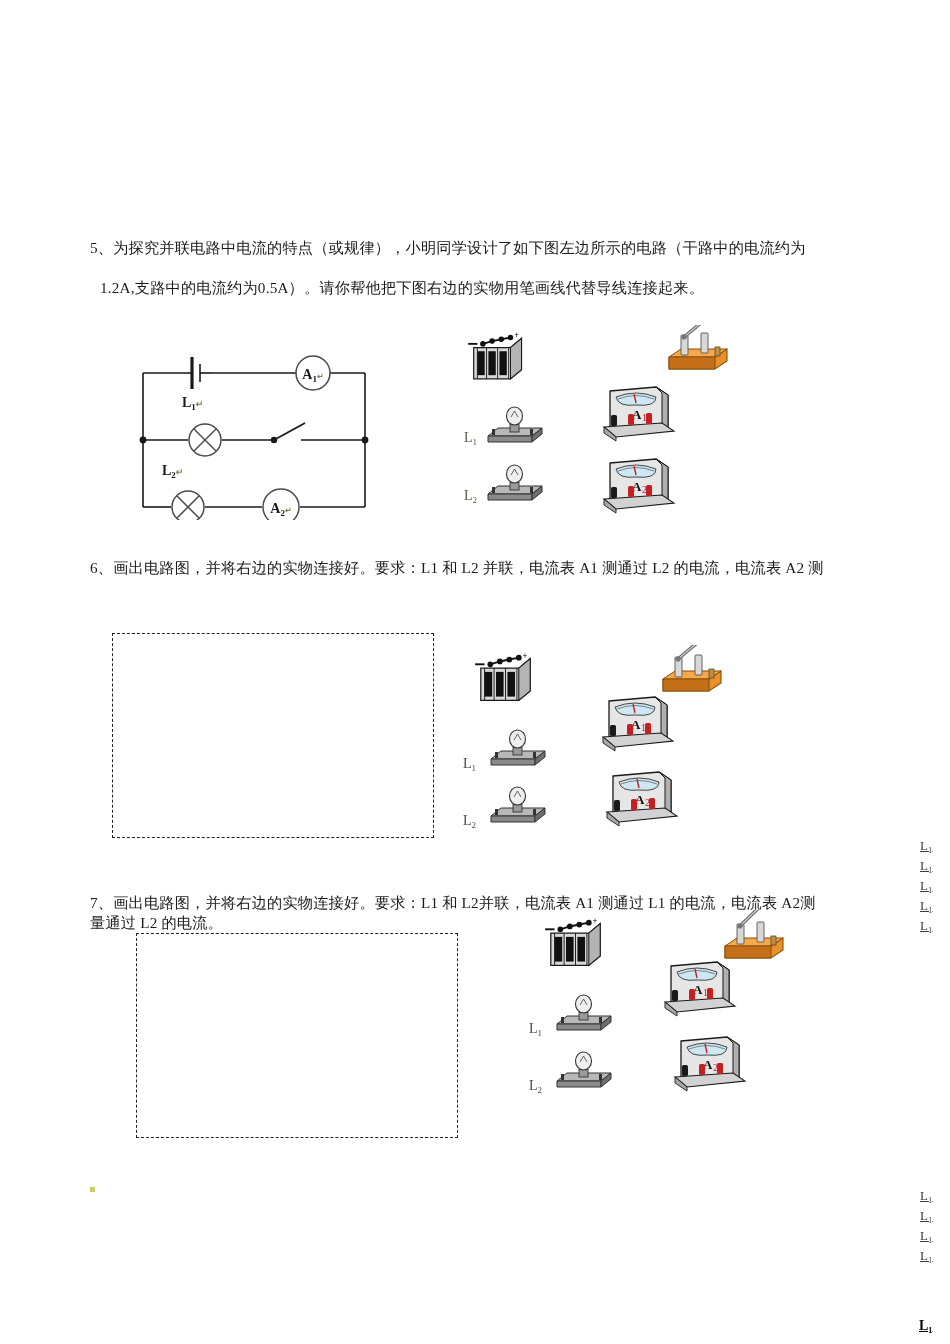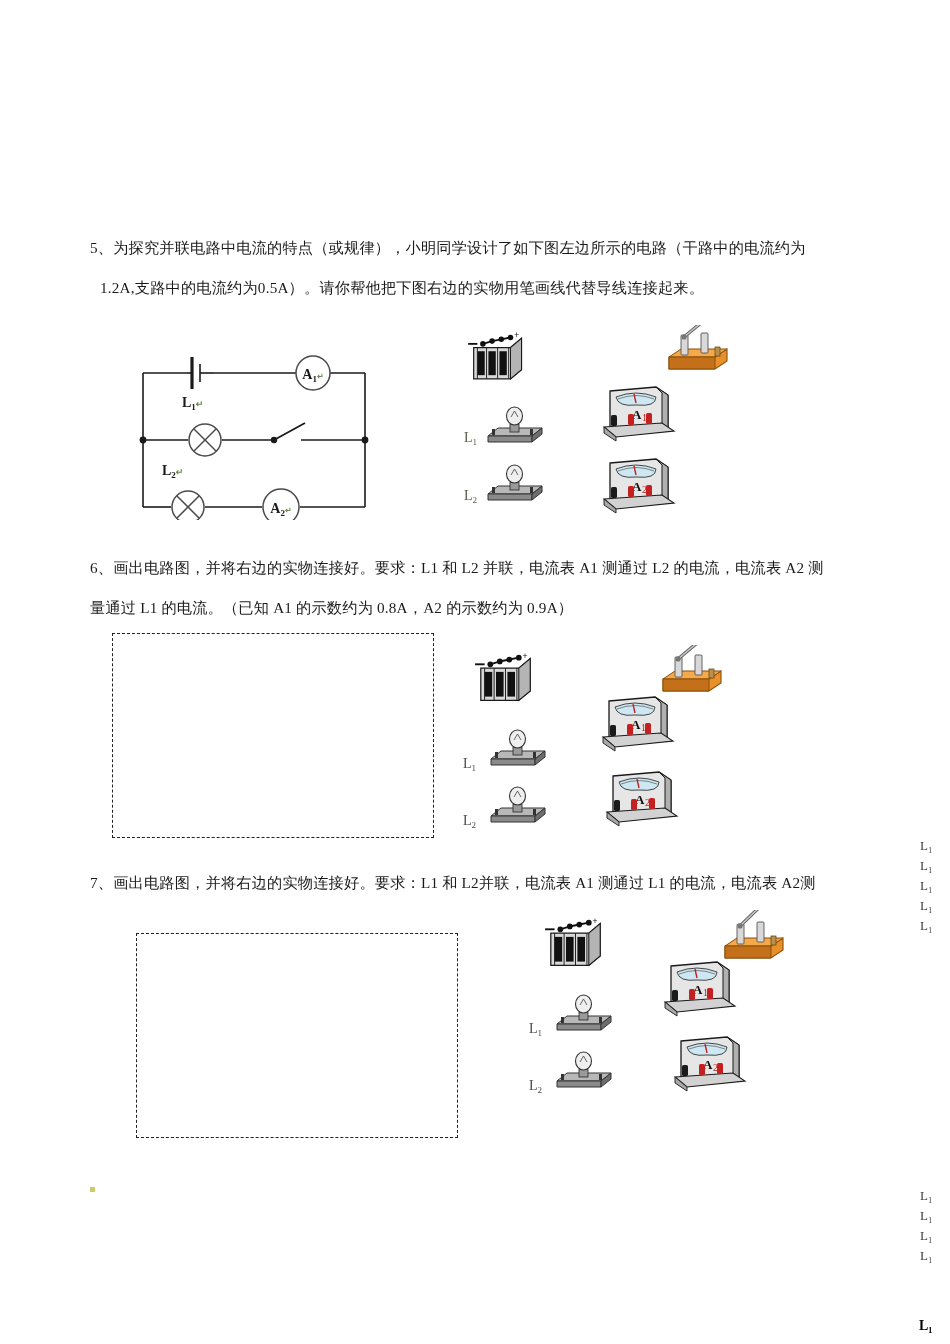--- a/index.html
+++ b/index.html
@@ -41,20 +41,21 @@
 
   
   .schematic { position: absolute; }
 
   
   .margin-label {
     position: absolute;
     font-size: 13px;
     color: #3a3a3a;
     font-family: "Liberation Serif", serif;
+    text-decoration: underline;
   }
   .margin-label.bold { font-weight: bold; color: #000; font-size: 14px; }
 
   .speck {
     position: absolute;
     width: 5px; height: 5px;
     background: #cccc66;
   }
 
   
@@ -227,23 +228,20 @@
         <polygon points="0,44 0,50 12,58 12,54" fill="#A8A8A8" stroke="#1a1a1a" stroke-width="0.9"></polygon>
         <rect x="7" y="32" width="6" height="11" rx="1.6" fill="#1a1a1a"></rect>
         <rect x="24" y="31" width="6" height="11" rx="1.6" fill="#C42020"></rect>
         <rect x="42" y="30" width="6" height="11" rx="1.6" fill="#C42020"></rect>
       </g>
     </svg>
   </div>
 
   <div class="qtext" style="left:90px; top:548px;text-align:center;">
     <span>6、</span><span>画出电路图，并将右边的实物连接好。要求：L1 和 L2 并联，电流表 A1 测通过 L2 的电流，电流表 A2 测</span>
-  </div>
-  <div class="qtext" style="left:90px; top:588px;">
-    <span>量通过 L1 的电流。（已知 A1 的示数约为 0.8A，A2 的示数约为 0.9A）</span>
   </div>
 
   <div class="dashed-box" style="left:112px; top:633px; width:322px; height:205px;"></div>
 
   <div class="apparatus" style="left:455px; top:645px; width:285px; height:205px;">
     <svg width="285" height="205" viewBox="0 0 285 205">
       <g transform="translate(22,6) scale(0.95)">
         <polygon points="4,18 44,18 56,8 56,42 44,52 4,52" fill="#D8D8D8" stroke="#1a1a1a" stroke-width="1.3"></polygon>
         <polygon points="44,18 56,8 56,42 44,52" fill="#B4B4B4" stroke="#1a1a1a" stroke-width="1.1"></polygon>
         <rect x="8" y="22" width="8" height="26" fill="#111"></rect>
@@ -325,22 +323,25 @@
         <text x="38" y="38" font-family="Liberation Serif, serif" font-size="10" fill="#C42020">2</text>
         <polygon points="0,44 58,40 70,48 12,54" fill="#D2D2D2" stroke="#1a1a1a" stroke-width="1.1"></polygon>
         <polygon points="0,44 0,50 12,58 12,54" fill="#A8A8A8" stroke="#1a1a1a" stroke-width="0.9"></polygon>
         <rect x="7" y="32" width="6" height="11" rx="1.6" fill="#1a1a1a"></rect>
         <rect x="24" y="31" width="6" height="11" rx="1.6" fill="#C42020"></rect>
         <rect x="42" y="30" width="6" height="11" rx="1.6" fill="#C42020"></rect>
       </g>
     </svg>
   </div>
 
-  <div class="qtext" style="left:90px; top:863px;">
+  <div class="qtext" style="left:90px; top:883px;">
     <span>7、</span><span>画出电路图，并将右边的实物连接好。要求：L1 和 L2并联，电流表 A1 测通过 L1 的电流，电流表 A2测</span>
+  </div>
+  <div class="qtext" style="left:90px; top:903px;">
+    <span>量通过 L2 的电流。</span>
   </div>
 
   <div class="dashed-box" style="left:136px; top:933px; width:322px; height:205px;"></div>
 
   <div class="apparatus" style="left:525px; top:910px; width:285px; height:205px;">
     <svg width="285" height="205" viewBox="0 0 285 205">
       <g transform="translate(22,6) scale(0.95)">
         <polygon points="4,18 44,18 56,8 56,42 44,52 4,52" fill="#D8D8D8" stroke="#1a1a1a" stroke-width="1.3"></polygon>
         <polygon points="44,18 56,8 56,42 44,52" fill="#B4B4B4" stroke="#1a1a1a" stroke-width="1.1"></polygon>
         <rect x="8" y="22" width="8" height="26" fill="#111"></rect>

